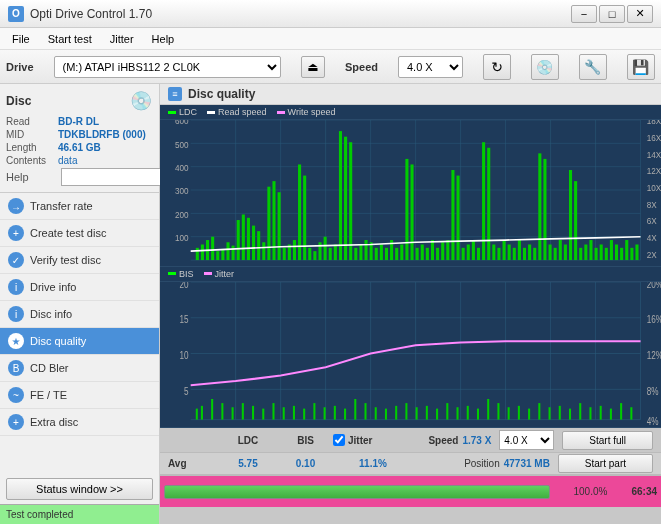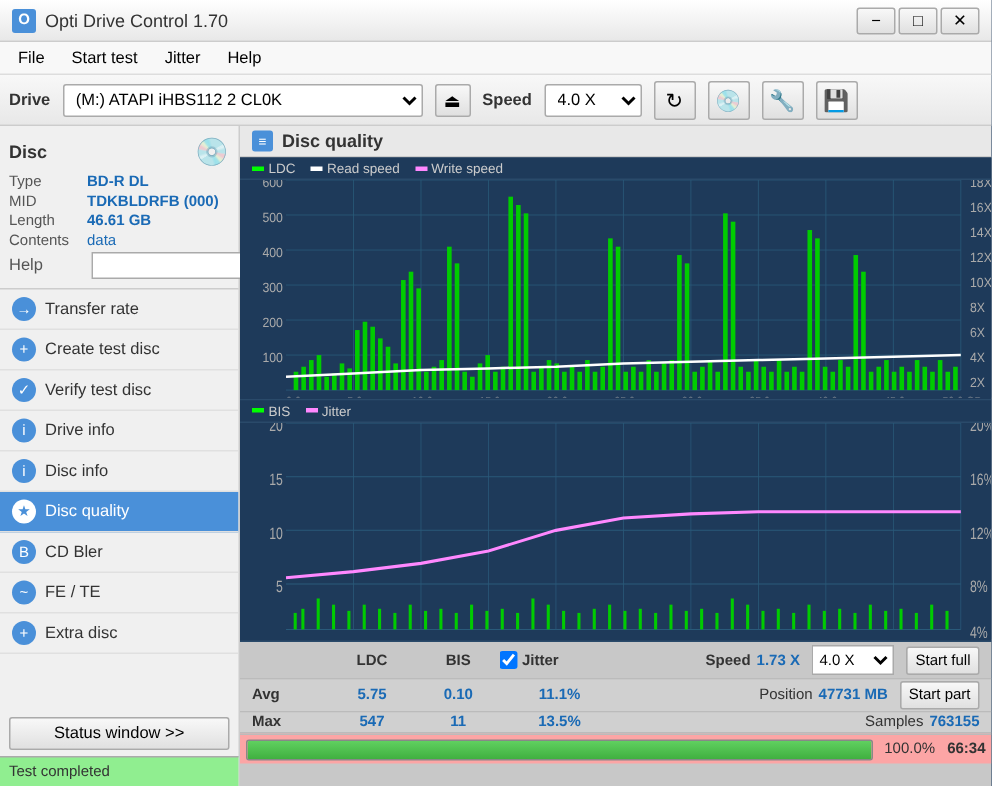--- a/index.html
+++ b/index.html
@@ -34,21 +34,21 @@
     .menu-item { padding: 2px 8px; font-size: 11px; cursor: pointer; border-radius: 2px; }
 
     
     .drive-bar {
       background: linear-gradient(to bottom, #f8f8f8, #e8e8e8);
       height: 34px;
       display: flex;
       align-items: center;
       padding: 0 6px;
       border-bottom: 1px solid #ccc;
-      gap: 8px;
+      gap: 20px;
     }
     .drive-label { font-size: 11px; font-weight: bold; color: #333; }
     .drive-select {
       flex: 1;
       max-width: 240px;
       height: 22px;
       border: 1px solid #aaa;
       background: white;
       font-size: 11px;
       padding: 0 4px;
@@ -200,38 +200,38 @@
       flex-shrink: 0;
       display: flex;
       flex-direction: column;
     }
     .speed-sel {
       height: 20px; border: 1px solid #aaa; background: white; font-size: 10px;
       width: 55px;
     }
     .start-btns { display: flex; flex-direction: column; gap: 3px; margin-left: auto; }
     .start-btn {
-      padding: 3px 5px;
+      padding: 3px 26px;
       font-size: 10px;
       border: 1px solid #aaa;
       background: linear-gradient(to bottom, #f8f8f8, #e0e0e0);
       cursor: pointer;
       border-radius: 2px;
       white-space: nowrap;
     }
 
     
     .progress-bar-container {
       display: flex;
       align-items: center;
       padding: 2px 4px;
-      gap: 8px;
-      background: #fca5a5;
+      gap: 24px;
+      background: #ec4899;
       border-top: 1px solid #bbb;
-      height: 20px;
+      height: 32px;
     }
     .progress-track {
       flex: 1;
       height: 14px;
       background: #a0c0a0;
       border: 1px solid #888;
       border-radius: 2px;
       overflow: hidden;
     }
     .progress-fill {
@@ -284,21 +284,21 @@
 <div class="main-layout">
 
   <div class="sidebar">
 
     <div class="disc-info-panel">
       <div class="disc-info-header">
         <span class="disc-label">Disc</span>
         <span class="disc-icon">💿</span>
       </div>
       <div class="disc-row">
-        <span class="disc-key">Type</span>
+        <span class="disc-key">Read</span>
         <span class="disc-val">BD-R DL</span>
       </div>
       <div class="disc-row">
         <span class="disc-key">MID</span>
         <span class="disc-val">TDKBLDRFB (000)</span>
       </div>
       <div class="disc-row">
         <span class="disc-key">Length</span>
         <span class="disc-val">46.61 GB</span>
       </div>
@@ -662,31 +662,20 @@
           <div style="flex:1;"></div>
           <div style="display:flex; align-items:center; gap:4px;">
             <span style="font-size:10px; color:#333;">Position</span>
             <span style="font-size:10px; color:#1a6ab5; font-weight:bold;">47731 MB</span>
           </div>
           <div style="margin-left:8px;">
             <button class="start-btn">Start part</button>
           </div>
         </div>
 
-        <div style="display:flex; align-items:center; padding:1px 8px; background:#d0d0d0; border-bottom:1px solid #bbb;">
-          <div style="width:50px; font-size:10px; font-weight:bold; color:#333;">Max</div>
-          <div style="width:60px; text-align:center; font-size:10px; color:#1a6ab5; font-weight:bold;">547</div>
-          <div style="width:55px; text-align:center; font-size:10px; color:#1a6ab5; font-weight:bold;">11</div>
-          <div style="width:80px; text-align:center; font-size:10px; color:#1a6ab5; font-weight:bold;">13.5%</div>
-          <div style="flex:1;"></div>
-          <div style="display:flex; align-items:center; gap:4px;">
-            <span style="font-size:10px; color:#333;">Samples</span>
-            <span style="font-size:10px; color:#1a6ab5; font-weight:bold;">763155</span>
-          </div>
-        </div>
 
 
         <div class="progress-bar-container">
           <div class="progress-track">
             <div class="progress-fill" style="width:100%;"></div>
           </div>
           <span class="progress-text">100.0%</span>
           <span class="time-text">66:34</span>
         </div>
       </div>

